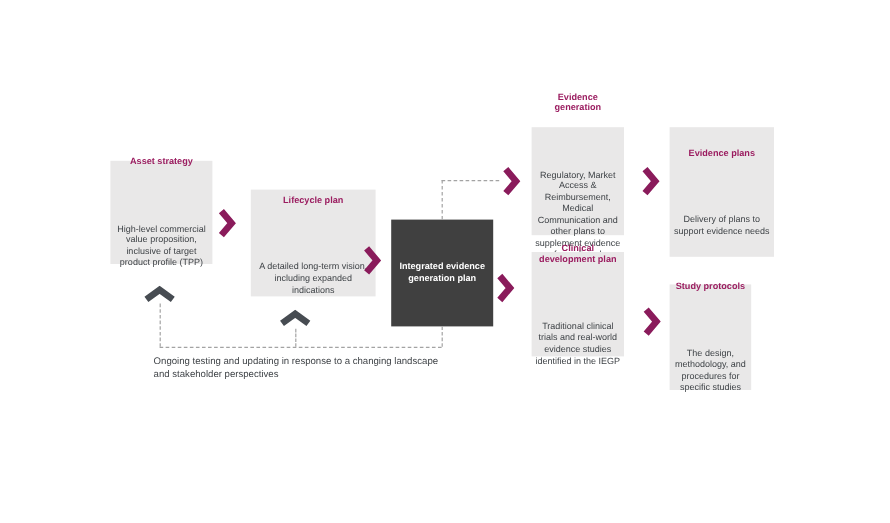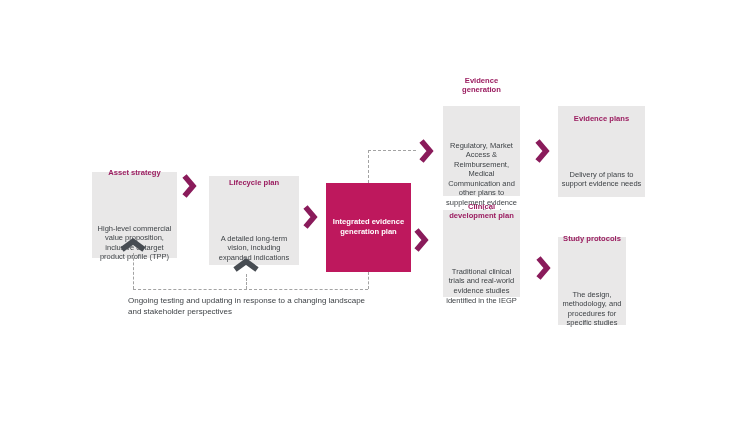--- a/index.html
+++ b/index.html
@@ -26,21 +26,21 @@
     font-size:7.6px;
     line-height:1.25;
     margin-bottom:2px;
   }
   .box-body{
     color:#3f4347;
     font-size:7.5px;
     line-height:1.27;
   }
   .box-iegp{
-    background:#be185d;
+    background:#404040;
   }
   .box-iegp .box-title{color:#ffffff;}
   .box-iegp .box-body{color:#d9b3cc;}
   .chev{position:absolute;display:block;}
   .chev-right path{stroke:#8a1b5b;stroke-width:5.5;fill:none;stroke-linejoin:miter;stroke-miterlimit:10;stroke-linecap:butt;}
   .chev-up path{stroke:#474c52;stroke-width:5.5;fill:none;stroke-linejoin:miter;stroke-miterlimit:10;stroke-linecap:butt;}
   .dash-h{position:absolute;height:0;border-top:1px dashed #a3a3a3;}
   .dash-v{position:absolute;width:0;border-left:1px dashed #a3a3a3;}
   .feedback-note{
     position:absolute;
@@ -48,30 +48,30 @@
     color:#3f4347;
     font-size:8px;
     line-height:1.35;
   }
 </style>
 </head>
 <body>
 
 <div class="canvas">
 
-  <div class="box" style="left:92px;top:134px;width:85px;height:86px;margin-top:38px;">
+  <div class="box" style="left:92px;top:134px;width:85px;height:86px;">
     <div class="box-title">Asset strategy</div>
     <div class="box-body">High-level commercial value proposition, inclusive of target product profile (TPP)</div>
   </div>
 
   <svg class="chev chev-right" style="left:181px;top:173px;" width="16" height="26" viewBox="0 0 16 26">
       <path d="M3.5 3 L12 13 L3.5 23"></path>
     </svg>
 
-  <div class="box" style="left:209px;top:176px;width:90px;height:89px;">
+  <div class="box" style="left:209px;top:158px;width:104px;height:89px;justify-content:space-between;">
     <div class="box-title">Lifecycle plan</div>
     <div class="box-body">A detailed long-term vision, including expanded indications</div>
   </div>
 
   <svg class="chev chev-right" style="left:302px;top:204px;" width="16" height="26" viewBox="0 0 16 26">
       <path d="M3.5 3 L12 13 L3.5 23"></path>
     </svg>
 
   <div class="box box-iegp" style="left:326px;top:183px;width:85px;height:89px;">
     <div class="box-title">Integrated evidence generation plan</div>
@@ -90,21 +90,21 @@
 
   <div class="box" style="left:443px;top:106px;width:77px;height:90px;">
     <div class="box-title">Evidence generation</div>
     <div class="box-body">Regulatory, Market Access &amp; Reimbursement, Medical Communication and other plans to supplement evidence from clinical development</div>
   </div>
 
   <svg class="chev chev-right" style="left:534px;top:138px;" width="16" height="26" viewBox="0 0 16 26">
       <path d="M3.5 3 L12 13 L3.5 23"></path>
     </svg>
 
-  <div class="box" style="left:558px;top:106px;width:87px;height:91px;">
+  <div class="box" style="left:558px;top:106px;width:87px;height:108px;">
     <div class="box-title">Evidence plans</div>
     <div class="box-body">Delivery of plans to support evidence needs</div>
   </div>
 
   <div class="box" style="left:443px;top:210px;width:77px;height:87px;">
     <div class="box-title">Clinical development plan</div>
     <div class="box-body">Traditional clinical trials and real-world evidence studies identified in the IEGP</div>
   </div>
 
   <svg class="chev chev-right" style="left:535px;top:255px;" width="16" height="26" viewBox="0 0 16 26">

